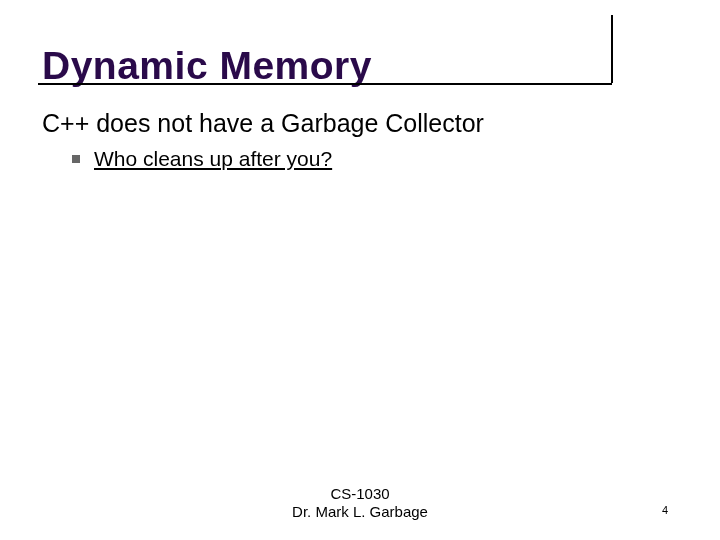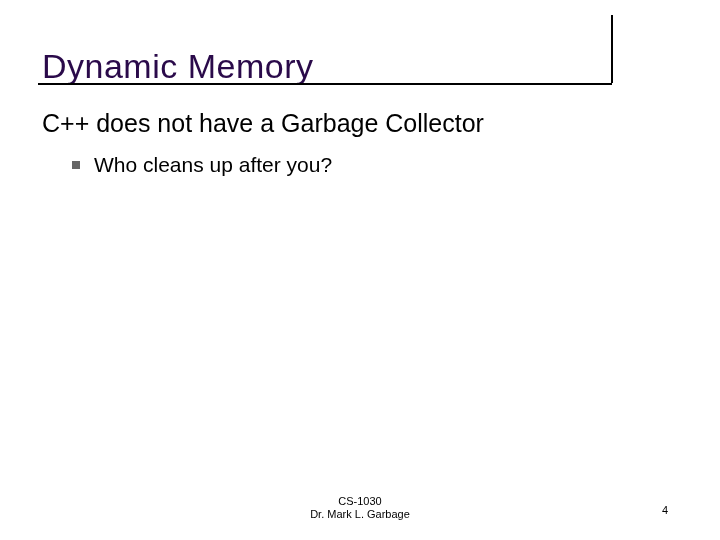--- a/index.html
+++ b/index.html
@@ -9,22 +9,22 @@
   .title-area {
     position: absolute;
     top: 36px;
     left: 42px;
     right: 42px;
     height: 60px;
     display: flex;
     align-items: center;
   }
   .title-text {
-    font-size: 34px;
-    font-weight: normal;
+    font-size: 39px;
+    font-weight: bold;
     color: #2a0a4a;
     letter-spacing: 0.5px;
   }
   .title-divider-v {
     position: absolute;
     top: 15px;
     left: 611px;
     width: 2px;
     height: 68px;
     background: #000;
@@ -48,48 +48,49 @@
 
   .body-area {
     position: absolute;
     top: 108px;
     left: 42px;
     right: 42px;
   }
   .level1 {
     font-size: 25px;
     color: #000;
-    margin-bottom: 14px;
+    margin-bottom: 8px;
     line-height: 1.25;
   }
   .level2-row {
     display: flex;
     align-items: center;
     margin-left: 30px;
     margin-top: 8px;
+    text-decoration: underline;
   }
   .bullet-sq {
     width: 8px;
     height: 8px;
     background: #666;
     margin-right: 14px;
     flex-shrink: 0;
   }
   .level2-text {
     font-size: 21px;
     color: #000;
   }
 
   .footer-center {
     position: absolute;
     bottom: 18px;
     left: 0;
     right: 0;
     text-align: center;
-    font-size: 11px;
+    font-size: 15px;
     color: #000;
     line-height: 1.25;
   }
   .footer-right {
     position: absolute;
     bottom: 24px;
     right: 52px;
     font-size: 11px;
     color: #000;
   }

